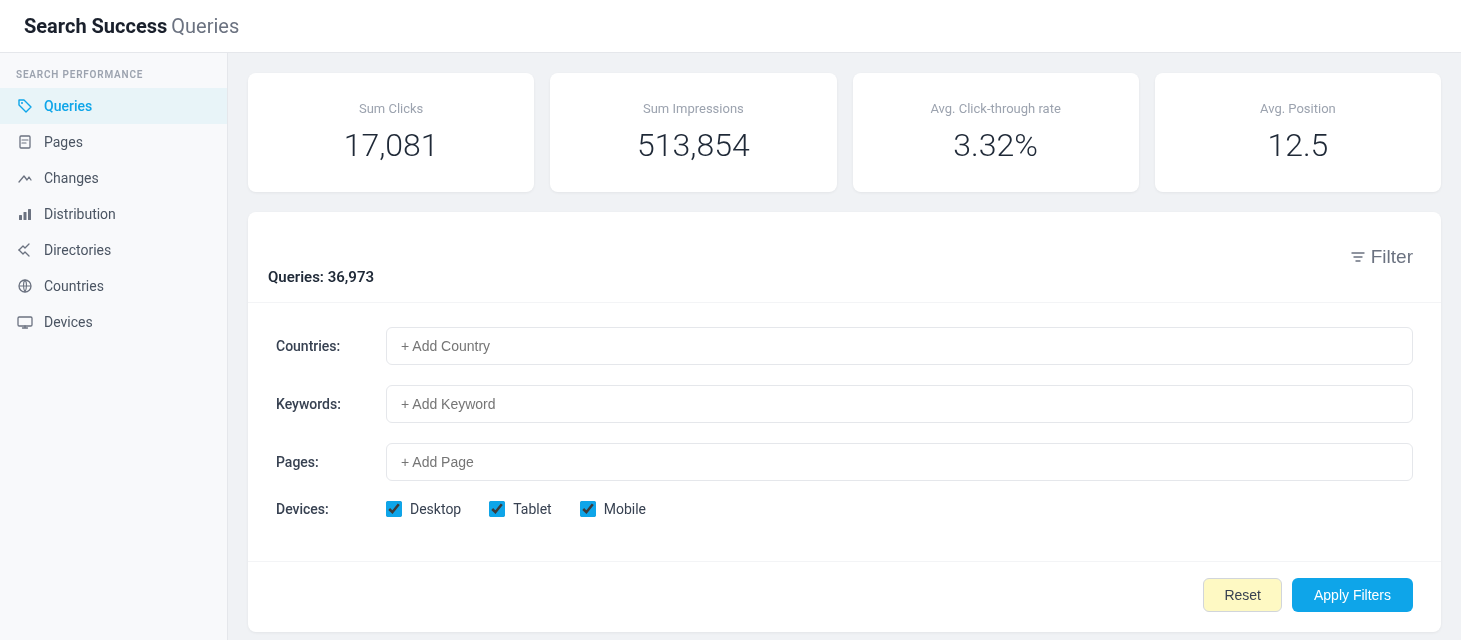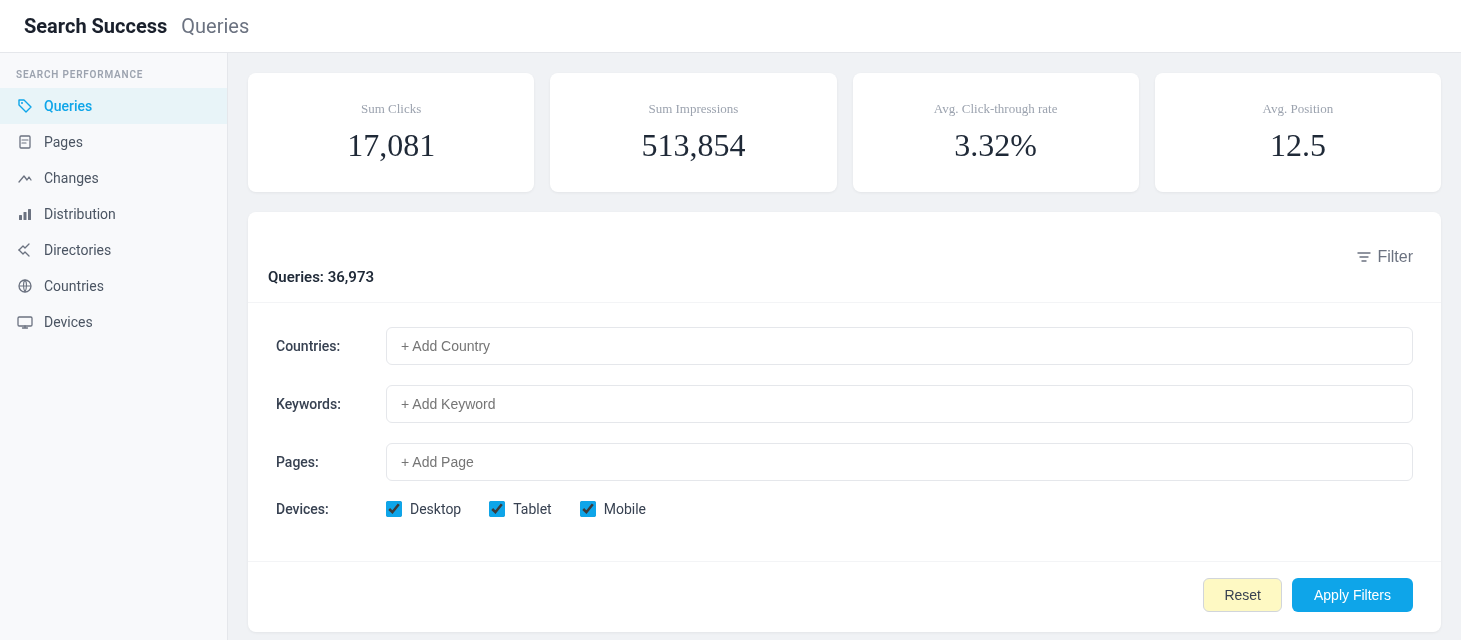--- a/index.html
+++ b/index.html
@@ -1,49 +1,49 @@
 <!DOCTYPE html>
 <html><head>
   <meta charset="utf-8">
   <style>
     * { box-sizing: border-box; margin: 0; padding: 0; }
     body { font-family: -apple-system, BlinkMacSystemFont, 'Segoe UI', Roboto, sans-serif; background: #f0f2f5; height: 640px; overflow: hidden; display: flex; flex-direction: column; }
 
     
     .header { background: #fff; padding: 14px 24px; display: flex; align-items: center; justify-content: space-between; border-bottom: 1px solid #e5e7eb; }
-    .header-left { display: flex; align-items: flex-end; gap: 10px; }
+    .header-left { display: flex; align-items: flex-end; }
     .app-title { font-size: 20px; font-weight: 700; color: #1a202c; }
     .page-title { font-size: 20px; font-weight: 400; color: #6b7280; margin-left: 4px; }
     .date-range { display: flex; align-items: center; gap: 8px; border: 1px solid #d1d5db; border-radius: 6px; padding: 7px 14px; font-size: 13px; color: #374151; background: #fff; }
     .calendar-icon { color: #9ca3af; font-size: 14px; }
 
     
     .layout { display: flex; flex: 1; overflow: hidden; }
 
     
     .sidebar { width: 228px; background: #f8f9fb; border-right: 1px solid #e5e7eb; padding: 16px 0; flex-shrink: 0; }
     .sidebar-section-label { font-size: 10px; font-weight: 600; color: #9ca3af; text-transform: uppercase; letter-spacing: 0.08em; padding: 0 16px 8px; }
     .sidebar-item { display: flex; align-items: center; gap: 10px; padding: 9px 16px; cursor: pointer; font-size: 14px; color: #4b5563; border-radius: 0; }
     .sidebar-item.active { background: #e8f4f8; color: #0ea5e9; font-weight: 500; }
     .sidebar-item .icon { width: 18px; height: 18px; display: flex; align-items: center; justify-content: center; flex-shrink: 0; }
 
     
     .main { flex: 1; overflow-y: auto; padding: 20px; }
 
     
-    .metric-cards { display: grid; grid-template-columns: repeat(4, 1fr); gap: 16px; margin-bottom: 20px; font-family: Liberation Serif, serif; }
+    .metric-cards { display: grid; grid-template-columns: repeat(4, 1fr); gap: 16px; margin-bottom: 20px; }
     .metric-card { background: #fff; border-radius: 8px; padding: 28px 20px; text-align: center; box-shadow: 0 1px 3px rgba(0,0,0,0.06); }
     .metric-label { font-size: 13px; color: #9ca3af; margin-bottom: 10px; }
     .metric-value { font-size: 32px; font-weight: 300; color: #1f2937; }
 
     
     .filter-panel { background: #fff; border-radius: 8px; box-shadow: 0 1px 3px rgba(0,0,0,0.06); overflow: hidden; }
     .filter-header { display: flex; align-items: center; justify-content: space-between; padding: 16px 20px; border-bottom: 1px solid #f3f4f6; }
     .queries-count { font-size: 15px; font-weight: 600; color: #1f2937; margin-top: 40px; }
-    .filter-btn { display: flex; align-items: center; gap: 6px; font-size: 16px; color: #6b7280; cursor: pointer; border: none; background: none; padding: 4px 8px; }
+    .filter-btn { display: flex; align-items: center; gap: 6px; font-size: 19px; color: #6b7280; cursor: pointer; border: none; background: none; padding: 4px 8px; }
     .filter-body { padding: 24px 28px; }
     .filter-row { display: flex; align-items: center; margin-bottom: 20px; gap: 10px; }
     .filter-label { width: 100px; font-size: 14px; font-weight: 500; color: #374151; flex-shrink: 0; }
     .filter-input { flex: 1; border: 1px solid #e5e7eb; border-radius: 6px; padding: 10px 14px; font-size: 14px; color: #15803d; outline: none; cursor: text; }
     .devices-row { display: flex; align-items: center; gap: 28px; }
     .device-check { display: flex; align-items: center; gap: 8px; font-size: 14px; color: #374151; cursor: pointer; }
     .device-check input[type="checkbox"] { width: 16px; height: 16px; accent-color: #0ea5e9; cursor: pointer; }
     .filter-actions { display: flex; justify-content: flex-end; gap: 10px; padding: 16px 28px 20px; border-top: 1px solid #f3f4f6; }
     .btn-reset { border: 1px solid #d1d5db; background: #fef9c3; color: #374151; padding: 8px 20px; border-radius: 6px; font-size: 14px; cursor: pointer; }
     .btn-apply { background: #0ea5e9; color: #fff; border: none; padding: 8px 22px; border-radius: 6px; font-size: 14px; font-weight: 500; cursor: pointer; }

